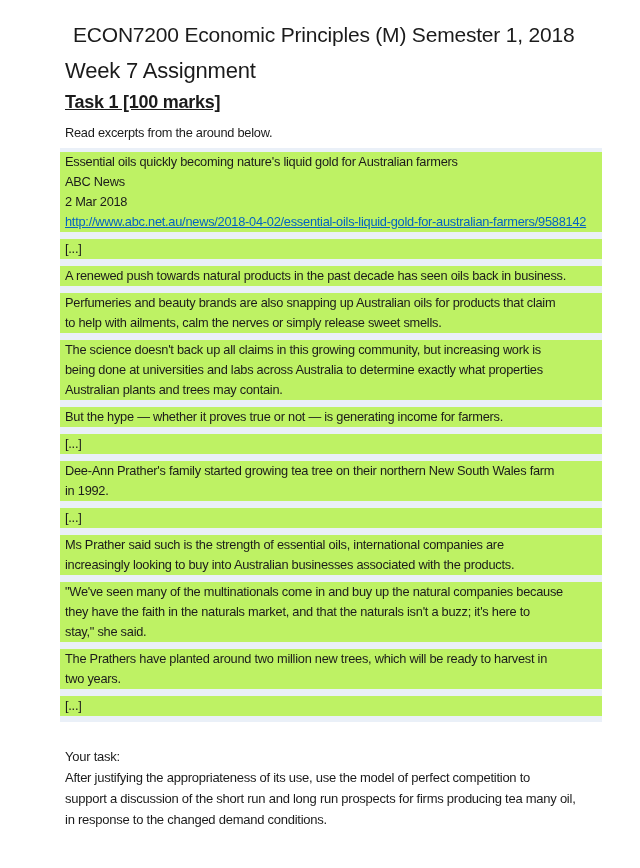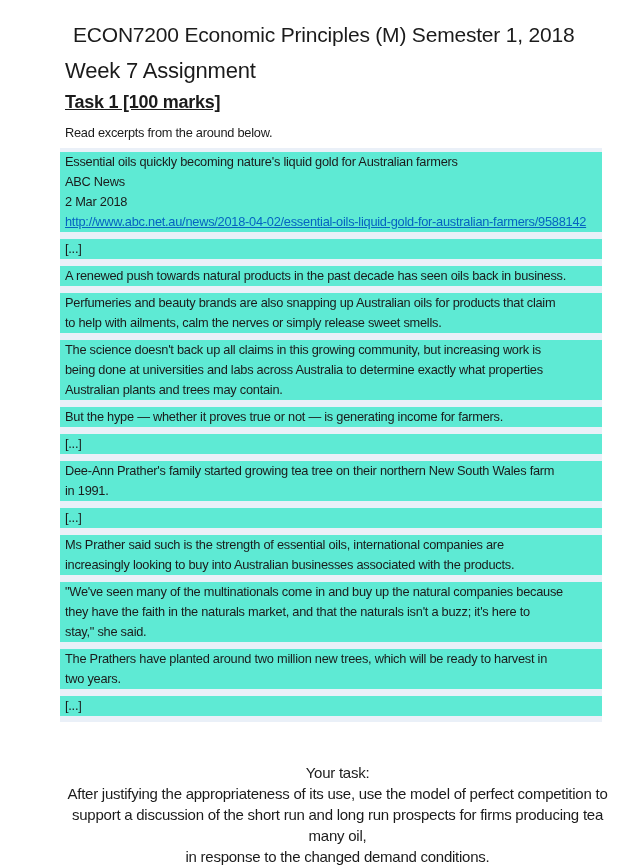--- a/index.html
+++ b/index.html
@@ -51,39 +51,38 @@
     margin-top: 5px;
     background: #eaf0f8;
     padding: 4px 0 6px 0;
     font-size: 12.8px;
     letter-spacing: -0.25px;
   }
   .article-line,
   .article-link,
   .article-para {
     display: block;
-    background: #5eead4;
+    background: #bef264;
     padding: 0 4px 0 5px;
     line-height: 20px;
   }
   .article-link {
     color: #0563c1;
     overflow-wrap: break-word;
     cursor: pointer;
   }
   .article-para {
     margin-top: 7px;
     white-space: pre-line;
   }
   .task-block {
-    margin-top: 40px;
-    font-size: 15px;
+    margin-top: 24px;
+    font-size: 13px;
     line-height: 21px;
     letter-spacing: -0.25px;
-    text-align: center;
   }
   .task-desc {
     white-space: pre-line;
   }
 </style>
 </head>
 <body>
 
 <div class="content">
 
@@ -109,21 +108,21 @@
         <div class="article-para">[...]</div>
         <div class="article-para">A renewed push towards natural products in the past decade has seen oils back in business.</div>
         <div class="article-para">Perfumeries and beauty brands are also snapping up Australian oils for products that claim
 to help with ailments, calm the nerves or simply release sweet smells.</div>
         <div class="article-para">The science doesn't back up all claims in this growing community, but increasing work is
 being done at universities and labs across Australia to determine exactly what properties
 Australian plants and trees may contain.</div>
         <div class="article-para">But the hype — whether it proves true or not — is generating income for farmers.</div>
         <div class="article-para">[...]</div>
         <div class="article-para">Dee-Ann Prather's family started growing tea tree on their northern New South Wales farm
-in 1991.</div>
+in 1992.</div>
         <div class="article-para">[...]</div>
         <div class="article-para">Ms Prather said such is the strength of essential oils, international companies are
 increasingly looking to buy into Australian businesses associated with the products.</div>
         <div class="article-para">"We've seen many of the multinationals come in and buy up the natural companies because
 they have the faith in the naturals market, and that the naturals isn't a buzz; it's here to
 stay," she said.</div>
         <div class="article-para">The Prathers have planted around two million new trees, which will be ready to harvest in
 two years.</div>
         <div class="article-para">[...]</div>
       </div>

